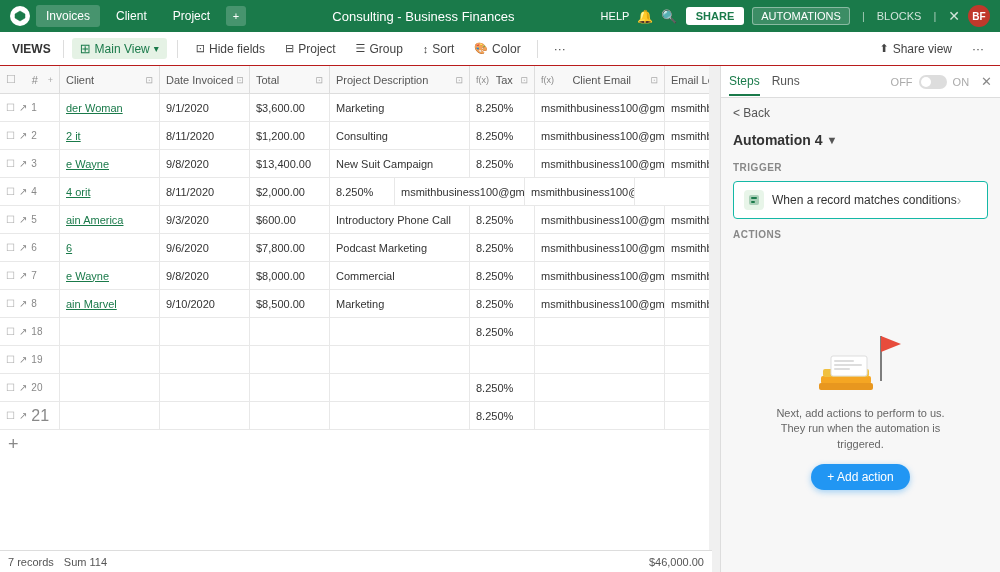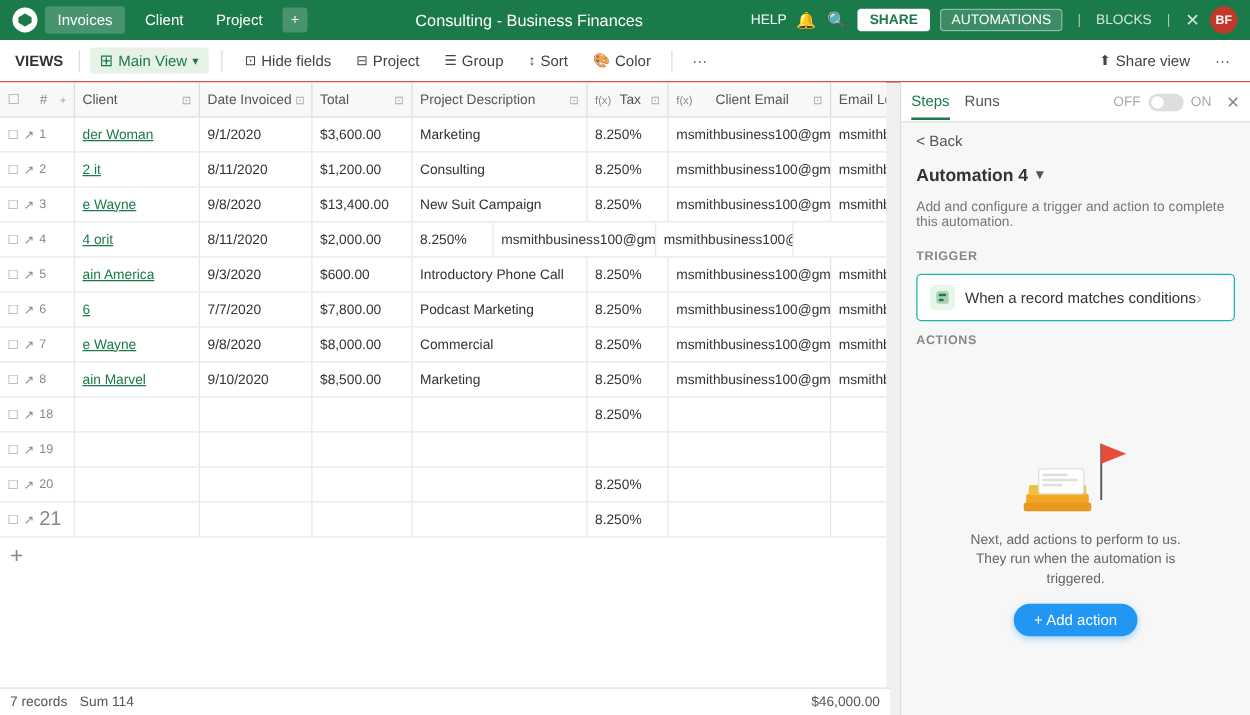--- a/index.html
+++ b/index.html
@@ -366,21 +366,21 @@
         </div>
         <div class="table-row">
           <div class="table-cell row-num-col">
             <span style="color:#aaa;font-size:10px;margin-right:4px;cursor:pointer;">☐</span>
             <span style="color:#888;font-size:10px;">↗</span>
             <span style="color:#888;font-size:10px;margin-left:4px;">6</span>
           </div>
           <div class="table-cell client-col">
             <span class="client-name">6</span>
           </div>
-          <div class="table-cell date-col">7/7/2020</div>
+          <div class="table-cell date-col">9/6/2020</div>
           <div class="table-cell total-col">$7,800.00</div>
           <div class="table-cell proj-col">Podcast Marketing</div>
           <div class="table-cell tax-col">8.250%</div>
           <div class="table-cell email-col">msmithbusiness100@gmail...</div>
           <div class="table-cell lookup-col">msmithbusiness100@...</div>
         </div>
         <div class="table-row">
           <div class="table-cell row-num-col">
             <span style="color:#aaa;font-size:10px;margin-right:4px;cursor:pointer;">☐</span>
             <span style="color:#888;font-size:10px;">↗</span>
@@ -499,21 +499,20 @@
 
     <div class="back-link">&lt; Back</div>
 
     <div class="automation-title-bar">
       <div class="automation-title">
         <span>Automation 4</span>
         <span class="caret">▼</span>
       </div>
     </div>
 
-    <div class="automation-desc">Add and configure a trigger and action to complete this automation.</div>
 
     <div class="section-title">TRIGGER</div>
     <div class="trigger-item">
       <div class="trigger-left">
         <div class="trigger-icon">
           <svg width="14" height="14" viewBox="0 0 14 14">
             <rect x="2" y="2" width="10" height="10" rx="2" fill="#1a7a4a" opacity="0.3"></rect>
             <rect x="4" y="4" width="6" height="2" rx="1" fill="#1a7a4a"></rect>
             <rect x="4" y="8" width="4" height="2" rx="1" fill="#1a7a4a"></rect>
           </svg>

